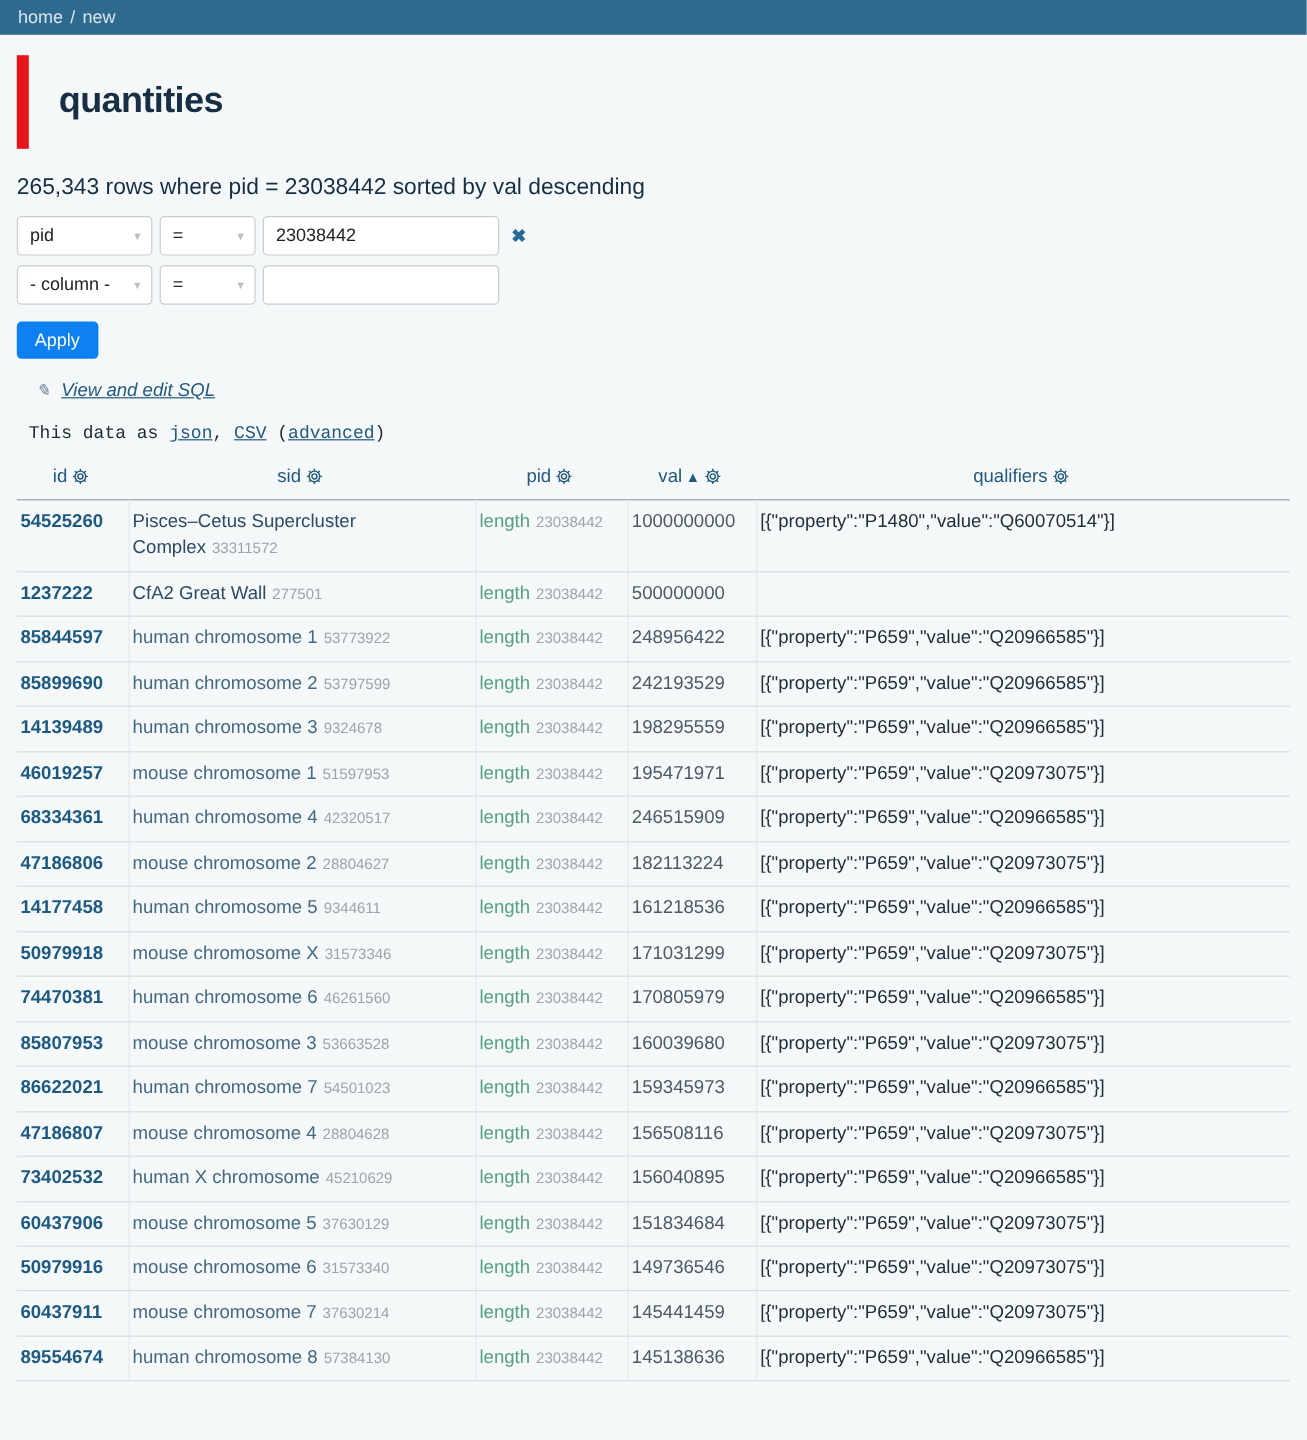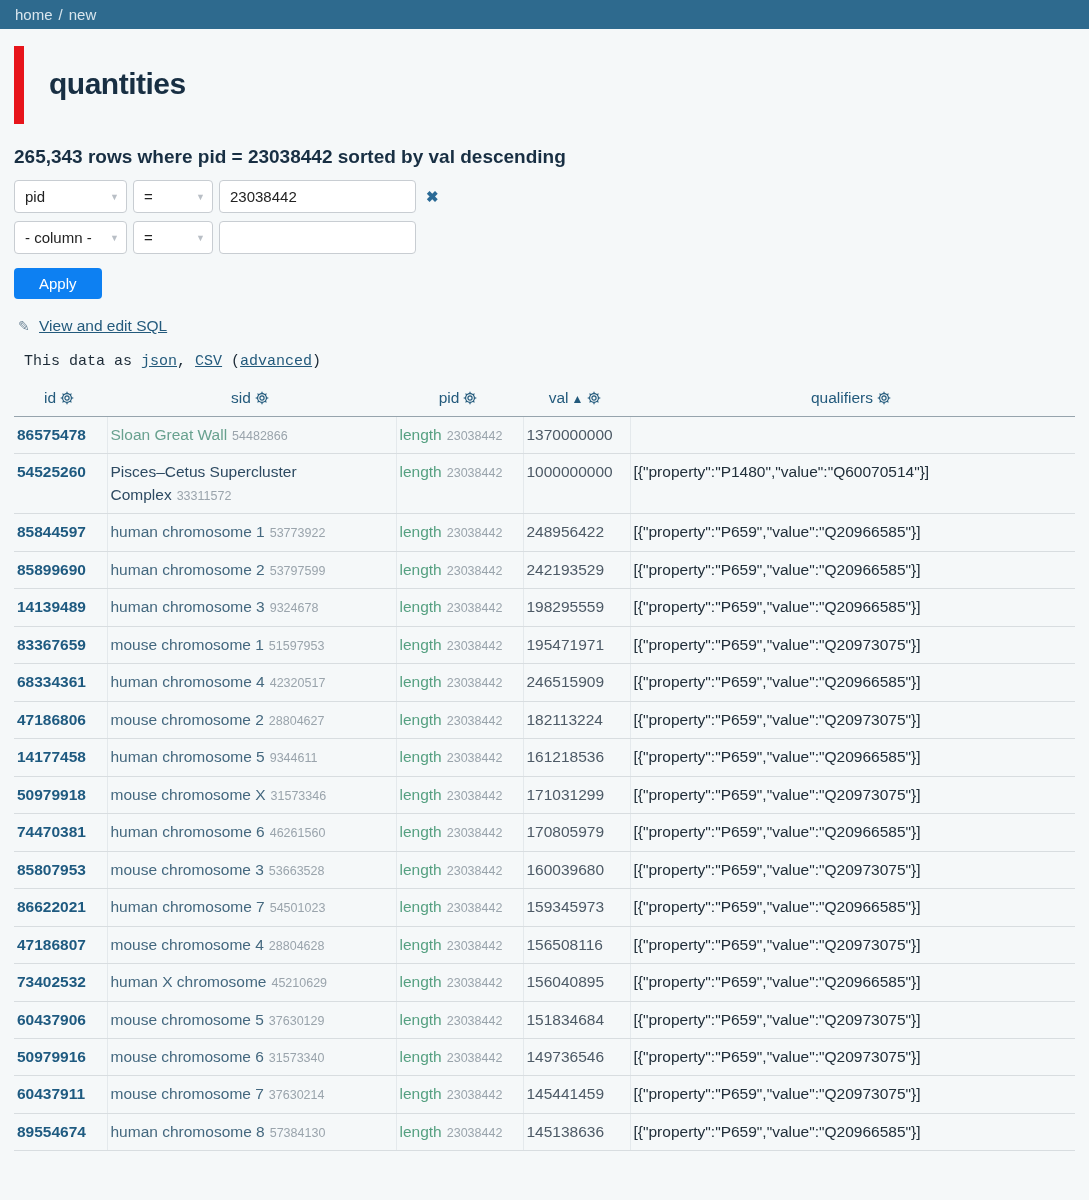--- a/index.html
+++ b/index.html
@@ -20,44 +20,44 @@
   }
   
   .topbar{background:var(--header_bg);height:29px;display:flex;align-items:center;padding:0 15px;}
   .topbar a{color:var(--breadcrumb_link);text-decoration:none;font-size:15px;}
   .topbar .sep{color:var(--breadcrumb_link);font-size:15px;margin:0 6px;}
   main{padding:0 14px;}
   
   .titlewrap{margin-top:17px;border-left:10px solid var(--accent_red);padding:5px 0 7px 9px;}
   h1{margin:16px;font-size:30px;font-weight:700;letter-spacing:-0.5px;color:var(--heading_text);}
   
-  .summary{font-size:19px;font-weight:700;color:var(--heading_text);margin:22px 0 12px;}
+  .summary{font-size:19px;font-weight:400;color:var(--heading_text);margin:22px 0 12px;}
   
   .filter-row{display:flex;align-items:center;gap:6px;margin-bottom:8px;}
   .fselect{
     position:relative;height:33px;background:var(--control_bg);
     border:1px solid var(--control_border);border-radius:4px;
     display:flex;align-items:center;padding:0 22px 0 10px;font-size:15px;color:#222;cursor:default;
   }
   .fselect .caret{position:absolute;right:7px;top:50%;transform:translateY(-50%);
     font-size:9px;color:var(--caret_gray);}
   .w-col{width:113px;} .w-op{width:80px;}
   .finput{
     width:197px;height:33px;border:1px solid var(--control_border);border-radius:4px;
     background:var(--control_bg);font-size:15px;padding:0 10px;color:#222;
     font-family:"Liberation Sans", sans-serif;outline:none;
   }
   .remove-x{color:#2a6a96;font-weight:700;font-size:15px;text-decoration:none;margin-left:4px;cursor:pointer;}
   .apply{
     background:var(--apply_bg);color:var(--apply_text);border:none;border-radius:4px;
-    font-size:15px;padding:7px 25px;margin:6px 0 4px;cursor:pointer;
+    font-size:15px;padding:7px 15px;margin:6px 0 4px;cursor:pointer;
     font-family:"Liberation Sans", sans-serif;
   }
   
-  .sqlline{margin:14px 4px 0;font-size:15.5px;}
+  .sqlline{margin:14px 16px 0;font-size:15.5px;font-style:italic;}
   .sqlline .pencil{color:var(--pencil_gray);margin-right:5px;font-size:14px;}
   .sqlline a{color:var(--link_blue);text-decoration:underline;}
   .exportline{margin:18px 10px 0;font-size:15px;color:var(--body_text);font-family:Liberation Mono, monospace;}
   .exportline a{color:var(--link_blue);text-decoration:underline;}
   
   table{border-collapse:collapse;table-layout:fixed;width:1061px;margin-top:16px;}
   col.c1{width:93px;} col.c2{width:289px;} col.c3{width:127px;} col.c4{width:107px;}
   th{
     text-align:center;font-weight:400;font-size:15.5px;color:var(--link_blue);
     padding:3px 6px 7px 3px;border-bottom:1px solid var(--header_border);white-space:nowrap;
@@ -208,36 +208,36 @@
                 <line x1="5.55" y1="14.45" x2="3.64" y2="16.36"></line>
                 <line x1="3.7" y1="10" x2="1" y2="10"></line>
                 <line x1="5.55" y1="5.55" x2="3.64" y2="3.64"></line>
                 <line x1="10" y1="3.7" x2="10" y2="1"></line>
                 <line x1="14.45" y1="5.55" x2="16.36" y2="3.64"></line>
               </svg></span>
         </th>
       </tr>
     </thead>
     <tbody>
-  <tr>
-    <td class="c-id"><a href="#">86575478</a></td>
-    <td class="c-sid"><a href="#" class="sid-visited">Sloan Great Wall</a><span class="tiny">54482866</span></td>
-    <td class="c-pid"><a href="#">length</a><span class="tiny">23038442</span></td>
-    <td class="c-val"><span>1370000000</span></td>
-    <td class="c-q"><span></span></td>
-  </tr>
 
   <tr>
     <td class="c-id"><a href="#">54525260</a></td>
     <td class="c-sid"><a href="#" class="sid-dark">Pisces–Cetus Supercluster Complex</a><span class="tiny">33311572</span></td>
     <td class="c-pid"><a href="#">length</a><span class="tiny">23038442</span></td>
     <td class="c-val"><span>1000000000</span></td>
     <td class="c-q"><span>[{"property":"P1480","value":"Q60070514"}]</span></td>
   </tr>
 
+  <tr>
+    <td class="c-id"><a href="#">1237222</a></td>
+    <td class="c-sid"><a href="#" class="sid-dark">CfA2 Great Wall</a><span class="tiny">277501</span></td>
+    <td class="c-pid"><a href="#">length</a><span class="tiny">23038442</span></td>
+    <td class="c-val"><span>500000000</span></td>
+    <td class="c-q"><span></span></td>
+  </tr>
 
 
   <tr>
     <td class="c-id"><a href="#">85844597</a></td>
     <td class="c-sid"><a href="#" class="sid-steel">human chromosome 1</a><span class="tiny">53773922</span></td>
     <td class="c-pid"><a href="#">length</a><span class="tiny">23038442</span></td>
     <td class="c-val"><span>248956422</span></td>
     <td class="c-q"><span>[{"property":"P659","value":"Q20966585"}]</span></td>
   </tr>
 
@@ -251,21 +251,21 @@
 
   <tr>
     <td class="c-id"><a href="#">14139489</a></td>
     <td class="c-sid"><a href="#" class="sid-steel">human chromosome 3</a><span class="tiny">9324678</span></td>
     <td class="c-pid"><a href="#">length</a><span class="tiny">23038442</span></td>
     <td class="c-val"><span>198295559</span></td>
     <td class="c-q"><span>[{"property":"P659","value":"Q20966585"}]</span></td>
   </tr>
 
   <tr>
-    <td class="c-id"><a href="#">83367659</a></td>
+    <td class="c-id"><a href="#">46019257</a></td>
     <td class="c-sid"><a href="#" class="sid-steel">mouse chromosome 1</a><span class="tiny">51597953</span></td>
     <td class="c-pid"><a href="#">length</a><span class="tiny">23038442</span></td>
     <td class="c-val"><span>195471971</span></td>
     <td class="c-q"><span>[{"property":"P659","value":"Q20973075"}]</span></td>
   </tr>
 
   <tr>
     <td class="c-id"><a href="#">68334361</a></td>
     <td class="c-sid"><a href="#" class="sid-steel">human chromosome 4</a><span class="tiny">42320517</span></td>
     <td class="c-pid"><a href="#">length</a><span class="tiny">23038442</span></td>

